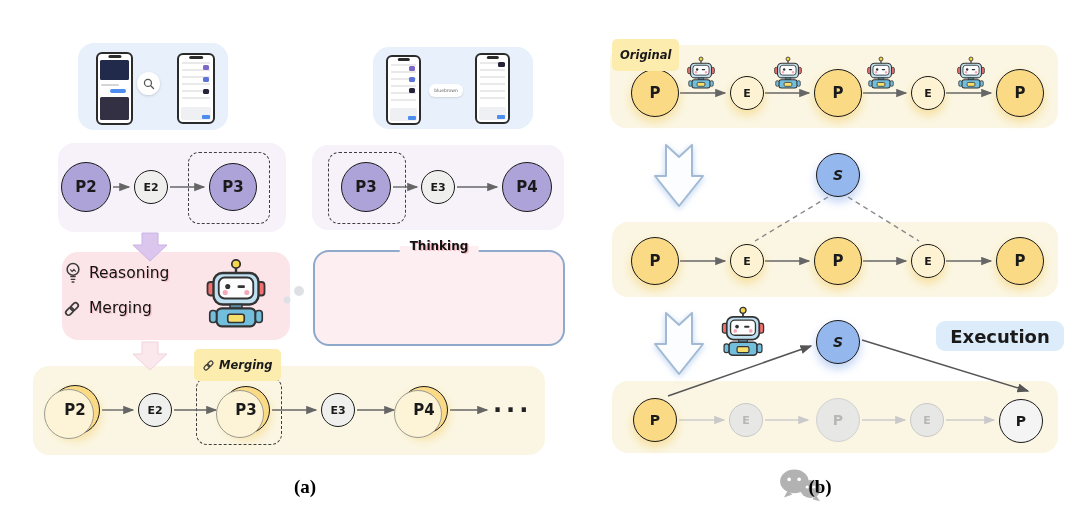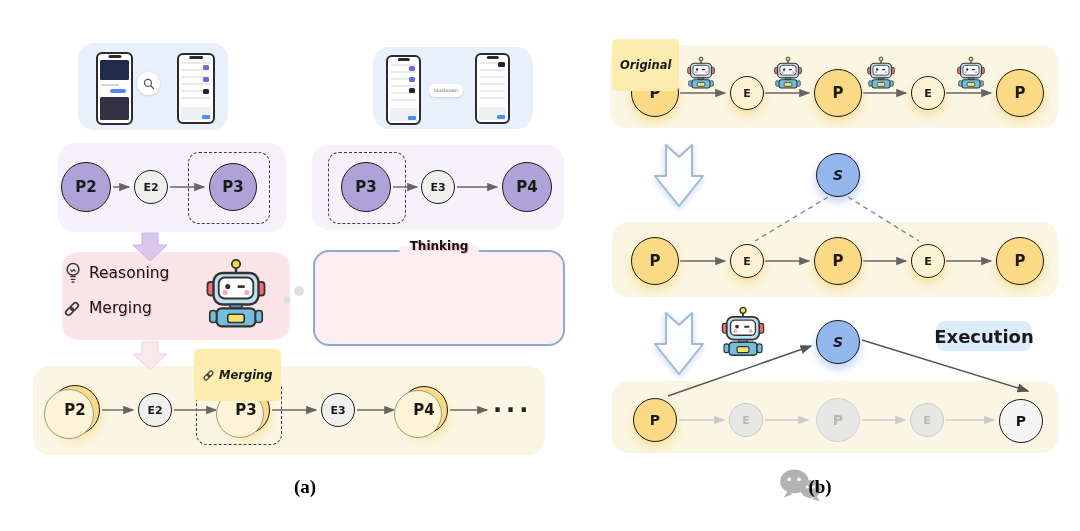--- a/index.html
+++ b/index.html
@@ -34,21 +34,21 @@
   .phone::before{content:"";position:absolute;top:1px;left:50%;transform:translateX(-50%);
         width:40%;height:3px;border-radius:2px;background:#2b2b2b;}
   .list-lines{position:absolute;left:3px;right:3px;top:7px;bottom:18px;
         background:repeating-linear-gradient(to bottom,#e9e9e9 0 2px,transparent 2px 7px);}
   .kb{position:absolute;left:2px;right:2px;bottom:2px;height:13px;background:#eef0f3;
         border-radius:2px;}
   .kb::after{content:"";position:absolute;right:1px;bottom:1px;width:8px;height:4px;
         background:#4d8df0;border-radius:1px;}
   .chip{position:absolute;border-radius:1.5px;}
   .tag{position:absolute;background:#fcecae;border-radius:5px;display:flex;align-items:center;
-       gap:4px;padding:19px 8px;font-weight:bold;font-style:italic;z-index:5;}
+       gap:4px;padding:9px 8px;font-weight:bold;font-style:italic;z-index:5;}
   .pill-heading{position:absolute;background:#ddecfb;border-radius:9px;display:flex;
        align-items:center;justify-content:center;font-weight:bold;z-index:5;}
   .proc-label{position:absolute;font-weight:normal;font-size:15.5px;color:#111;
        text-shadow:1.2px 1.2px 0 rgba(242,168,178,.55);z-index:4;}
   .caption{position:absolute;font-family:"Liberation Serif",serif;font-weight:bold;
        font-size:19px;color:#000;z-index:6;text-align:center;}
   #thinking-box{position:absolute;left:313px;top:250px;width:252px;height:96px;
        background:#fdeff1;border:2px solid #8fa9cc;border-radius:16px;z-index:4;box-sizing:border-box;}
   #thinking-title{position:absolute;top:-13px;left:50%;transform:translateX(-50%);
        padding:0 10px;font-weight:bold;font-size:12px;color:#111;white-space:nowrap;
@@ -262,21 +262,21 @@
   <div class="node n-yellow p-md glow-y" style="left:996px;top:237px;">
       <span>P</span>
     </div>
 
   <svg class="robot" style="left:721px;top:306px;" width="44" height="52" viewBox="0 0 40 48">
       <use href="#robot-sym"></use>
     </svg>
   <div class="node n-blue p-sm glow-b" style="left:816px;top:320px;">
       <span>S</span>
     </div>
-  <div class="pill-heading" style="left:936px;top:321px;width:96px;height:30px;font-size:18px;">Execution</div>
+  <div class="pill-heading" style="left:936px;top:321px;width:128px;height:30px;font-size:18px;">Execution</div>
   <div class="box bg-yellow" style="left:612px;top:381px;width:446px;height:72px;"></div>
   <div class="node n-yellow p-sm glow-y" style="left:633px;top:398px;">
       <span>P</span>
     </div>
   <div class="node n-faded e-sm" style="left:729px;top:403px;">
       <span>E</span>
     </div>
   <div class="node n-faded p-sm" style="left:816px;top:398px;border-color:#d2d2d0;">
       <span>P</span>
     </div>

